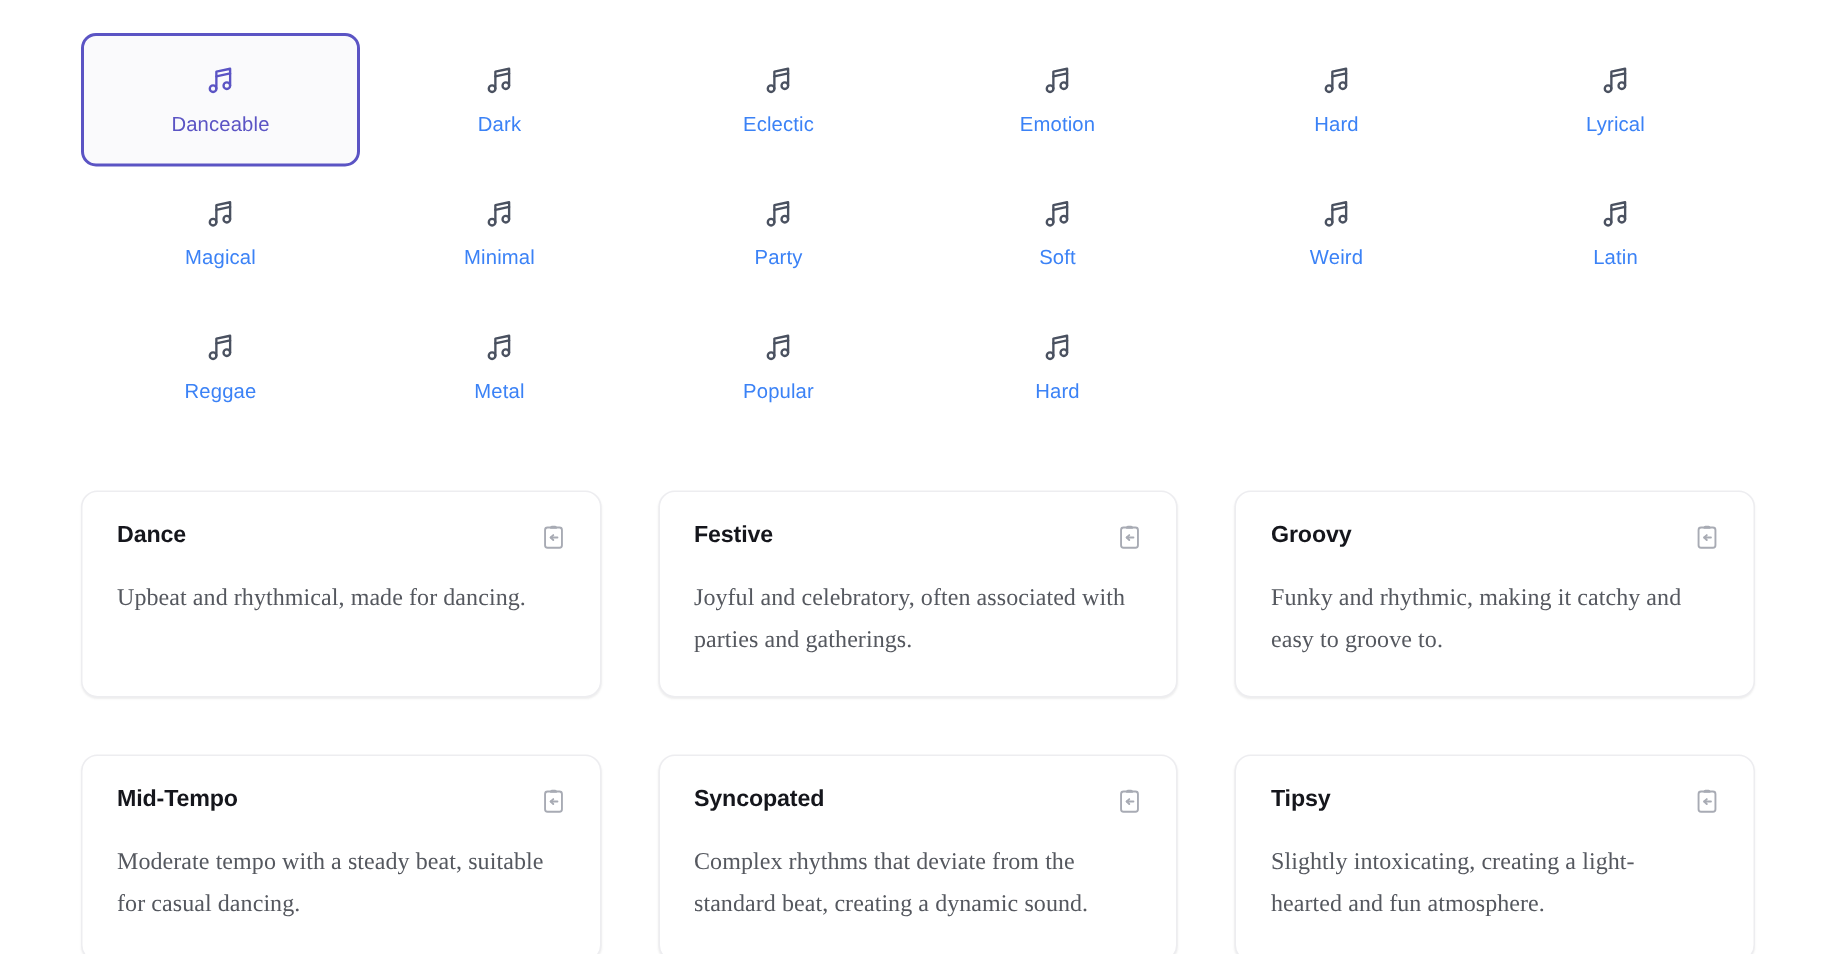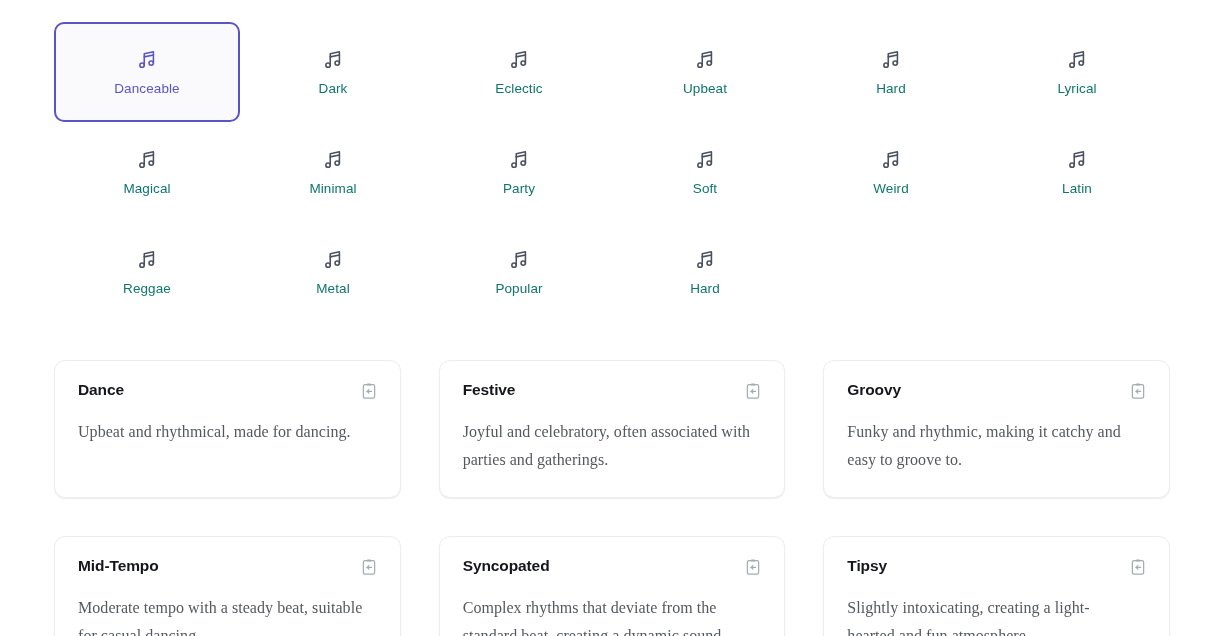--- a/index.html
+++ b/index.html
@@ -28,21 +28,21 @@
     margin: 0 auto;
     padding-top: 22px;
     row-gap: 0px;
   }
 
   .tag-cell {
     display: flex;
     flex-direction: column;
     align-items: center;
     justify-content: center;
-    height: 100px;
+    height: 89px;
     border-radius: 10px;
     border: 2px solid transparent;
     background: transparent;
     cursor: pointer;
     user-select: none;
   }
 
   .tag-cell.selected {
     border-color: #5b54c4;
     background: #fafafc;
@@ -61,21 +61,21 @@
     margin-bottom: 11px;
   }
 
   .tag-cell.selected .tag-icon { color: #5b54c4; }
 
   .tag-icon svg { display: block; width: 22px; height: 22px; }
 
   .tag-label {
     font-size: 13.5px;
     line-height: 1;
-    color: #0f766e;
+    color: #3b82f6;
     letter-spacing: 0.1px;
     white-space: nowrap;
   }
 
   .tag-cell.selected .tag-label { color: #5b54c4; }
 
   
   .cards {
     width: 1116px;
     margin: 0 auto;
@@ -177,21 +177,21 @@
       </div>
       <div class="tag-cell">
         <span class="tag-icon">
           <svg viewBox="0 0 24 24" fill="none" stroke="currentColor" stroke-width="1.7" stroke-linecap="round" stroke-linejoin="round">
             <path d="M9 17.5V5.2l10-2.1v12.2"></path>
             <circle cx="6.6" cy="17.6" r="2.4"></circle>
             <circle cx="16.6" cy="15.4" r="2.4"></circle>
             <path d="M9 8.6l10-2.1"></path>
           </svg>
         </span>
-        <span class="tag-label">Upbeat</span>
+        <span class="tag-label">Emotion</span>
       </div>
       <div class="tag-cell">
         <span class="tag-icon">
           <svg viewBox="0 0 24 24" fill="none" stroke="currentColor" stroke-width="1.7" stroke-linecap="round" stroke-linejoin="round">
             <path d="M9 17.5V5.2l10-2.1v12.2"></path>
             <circle cx="6.6" cy="17.6" r="2.4"></circle>
             <circle cx="16.6" cy="15.4" r="2.4"></circle>
             <path d="M9 8.6l10-2.1"></path>
           </svg>
         </span>

